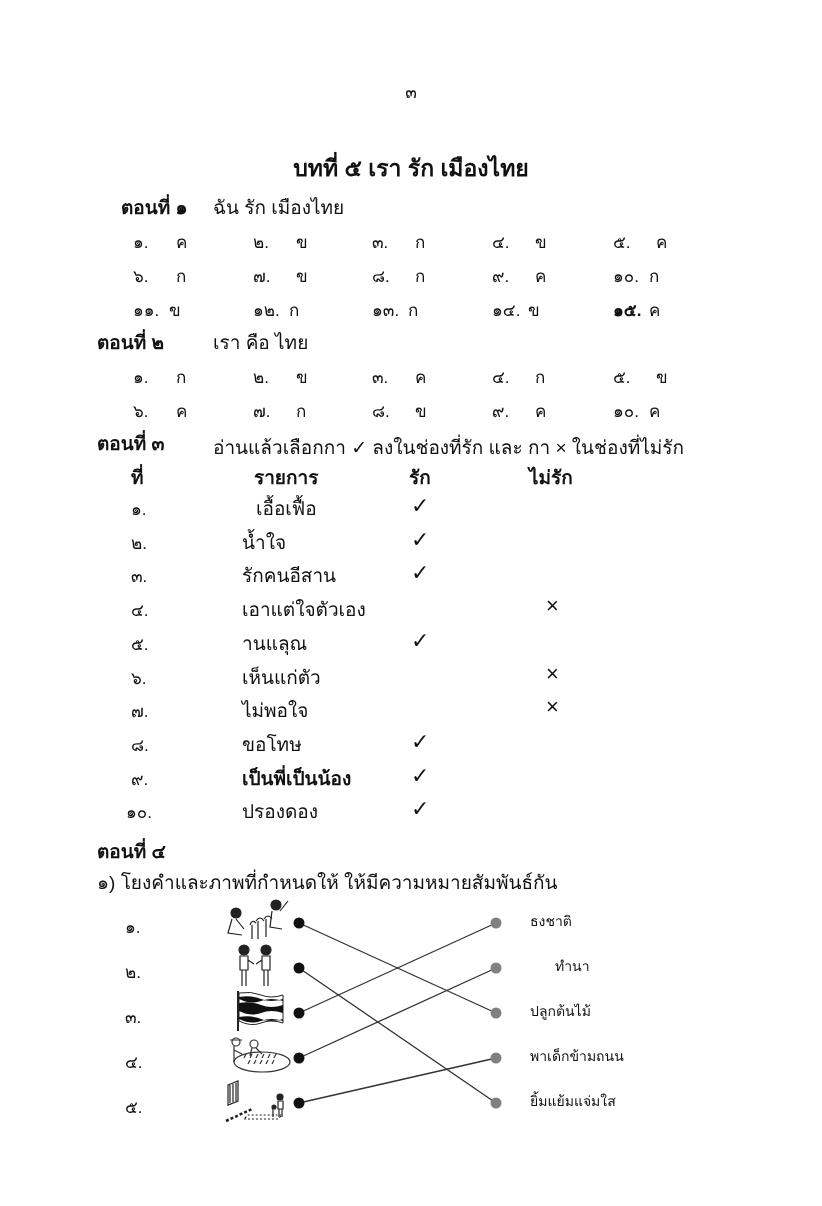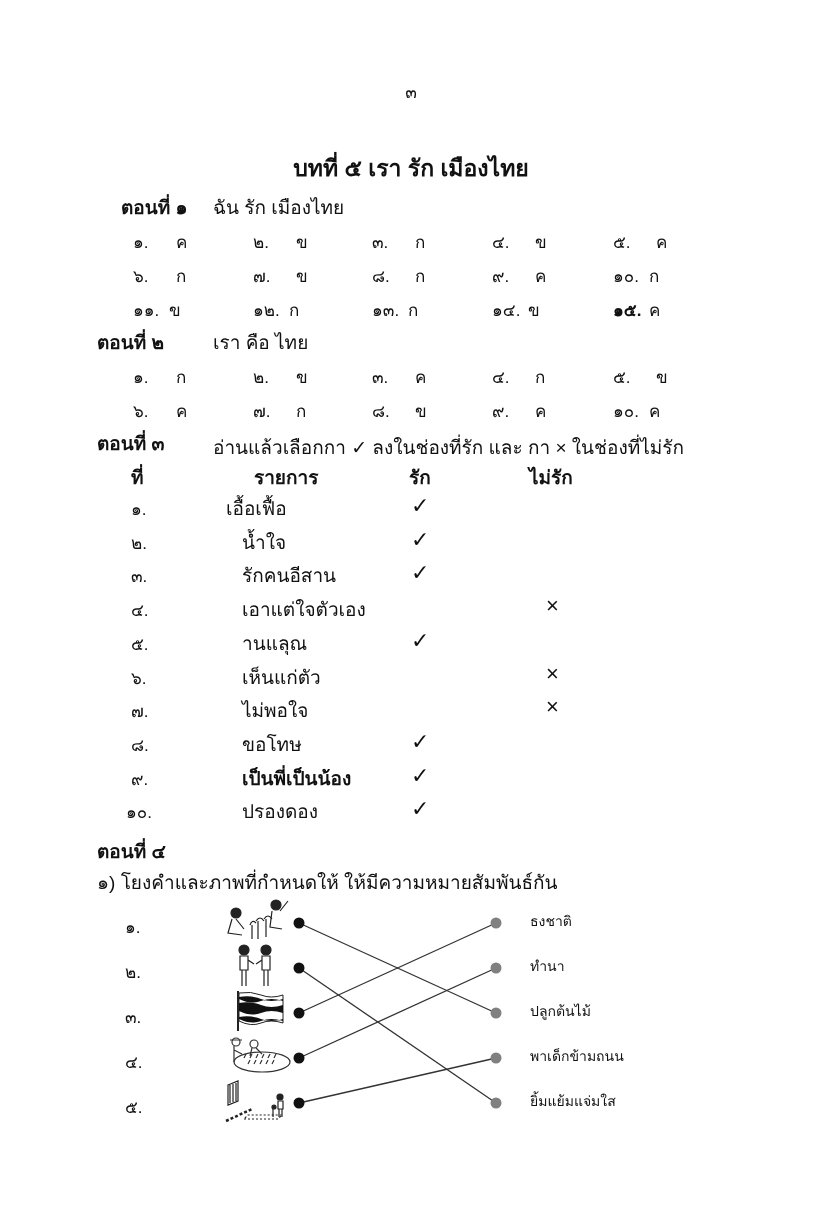--- a/index.html
+++ b/index.html
@@ -94,21 +94,21 @@
 
 <div class="abs sec-label" style="top:428px;">ตอนที่ ๓</div>
 <div class="abs sec-text" style="top:432px;">อ่านแล้วเลือกกา ✓ ลงในช่องที่รัก และ กา × ในช่องที่ไม่รัก</div>
 <div class="abs th" style="top:462px;left:131px;">ที่</div>
 <div class="abs th" style="top:462px;left:254px;">รายการ</div>
 <div class="abs th" style="top:462px;left:409px;">รัก</div>
 <div class="abs th" style="top:462px;left:529px;">ไม่รัก</div>
 <div id="part3-rows">
     <div>
       <div class="abs td" style="top:495px;left:131px;font-size:17px;">๑.</div>
-      <div class="abs td" style="top:493px;left:226px;font-family:Liberation Serif, serif;">เอื้อเฟื้อ</div>
+      <div class="abs td" style="top:493px;left:256px;font-family:Liberation Serif, serif;">เอื้อเฟื้อ</div>
       <div class="abs mark" style="top:493px;left:411px;">✓</div>
     </div>
     <div>
       <div class="abs td" style="top:528.7px;left:131px;font-size:17px;">๒.</div>
       <div class="abs td" style="top:526.7px;left:242px;">น้ำใจ</div>
       <div class="abs mark" style="top:526.7px;left:411px;">✓</div>
     </div>
     <div>
       <div class="abs td" style="top:562.4px;left:131px;font-size:17px;">๓.</div>
       <div class="abs td" style="top:560.4px;left:242px;">รักคนอีสาน</div>
@@ -153,21 +153,21 @@
 
 <div class="abs sec-label" style="top:836px;">ตอนที่ ๔</div>
 <div class="abs" style="top:867px;left:97px;font-size:19px;">๑)  โยงคำและภาพที่กำหนดให้ ให้มีความหมายสัมพันธ์กัน</div>
 <div id="part4-area">
     <div class="abs m-num" style="top:913px;">๑.</div>
     <div class="abs m-num" style="top:958px;">๒.</div>
     <div class="abs m-num" style="top:1003px;">๓.</div>
     <div class="abs m-num" style="top:1048px;">๔.</div>
     <div class="abs m-num" style="top:1093px;">๕.</div>
     <div class="abs m-word" style="top:910px;">ธงชาติ</div>
-    <div class="abs m-word" style="top:955px;">ทำนา</div>
+    <div class="abs m-word" style="top:955px;margin-left:25px;">ทำนา</div>
     <div class="abs m-word" style="top:1000px;">ปลูกต้นไม้</div>
     <div class="abs m-word" style="top:1045px;">พาเด็กข้ามถนน</div>
     <div class="abs m-word" style="top:1090px;">ยิ้มแย้มแจ่มใส</div>
     <div class="pic" style="left:222px;top:899px;width:70px;height:44px;"><svg width="70" height="44" viewBox="0 0 70 44" fill="none" stroke="#222" stroke-width="1.2">
         <circle cx="14" cy="14" r="5" fill="#222"></circle>
         <path d="M10 20 L6 34 L20 36 M14 20 L22 30"></path>
         <path d="M30 26 v14 M28 26 q2 -6 6 -2 M36 22 v18 M34 22 q4 -6 8 0 M44 20 v18 M42 20 q4 -6 8 0"></path>
         <circle cx="54" cy="6" r="5" fill="#222"></circle>
         <path d="M50 12 L48 28 L60 30 M58 12 L66 2"></path>
       </svg></div>

